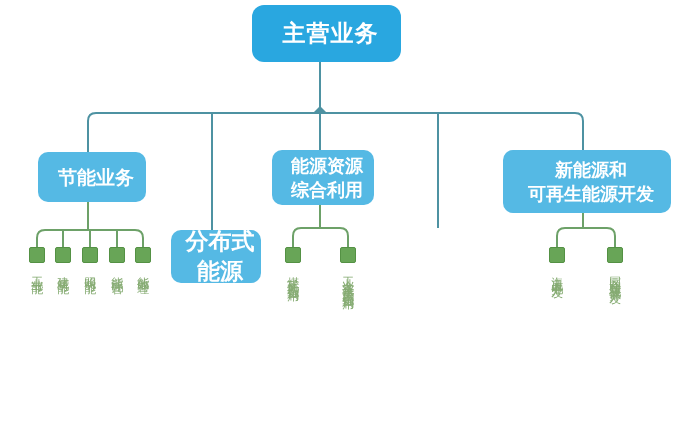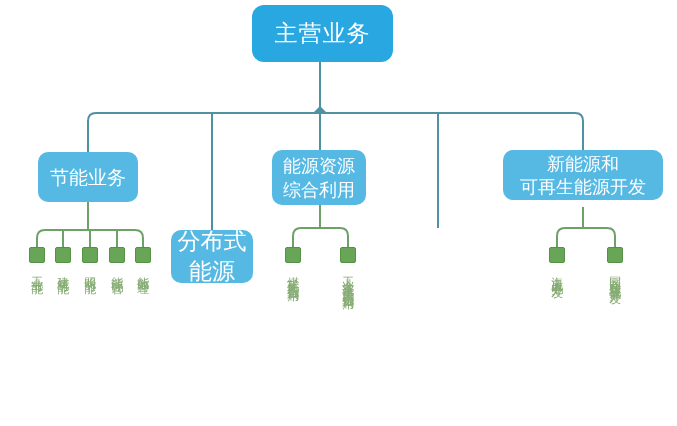--- a/index.html
+++ b/index.html
@@ -25,40 +25,41 @@
     position:absolute;left:0;top:0;width:677px;height:426px;
     pointer-events:none;
   }
   svg.connectors path.t{stroke:var(--connector_teal);stroke-width:2;fill:none;}
   svg.connectors path.g{stroke:var(--connector_green);stroke-width:2;fill:none;}
   svg.connectors path.flare{fill:var(--connector_teal);stroke:none;}
   .node{
     position:absolute;
     display:flex;align-items:center;justify-content:center;
     color:var(--box_text);
-    font-weight:normal;
+    font-weight:bold;
     text-align:center;
     white-space:pre-line;
     line-height:1.3;
     border-radius:10px;
     z-index:2;
+    padding-left:8px;
   }
   .node.root{
     left:252px;top:5px;width:141px;height:57px;
     background:var(--root_box);
     font-size:23px;
     border-radius:12px;
     letter-spacing:1px;
   }
   .node.branch{background:var(--branch_box);}
   .node.b0{left:38px;top:152px;width:100px;height:50px;font-size:19px;}
   .node.b1{left:171px;top:230px;width:82px;height:53px;font-size:23px;}
   .node.b2{left:272px;top:150px;width:94px;height:55px;font-size:18px;}
   .node.b3{left:380px;top:228px;width:121px;height:53px;font-size:17px;}
-  .node.b4{left:503px;top:150px;width:160px;height:50px;font-size:18px;}
+  .node.b4{left:503px;top:150px;width:160px;height:63px;font-size:18px;}
   .leaf{
     position:absolute;
     top:247px;
     width:22px;
     display:flex;flex-direction:column;align-items:center;
     z-index:2;
   }
   .leaf .sq{
     width:14px;height:14px;
     background:var(--leaf_square);

